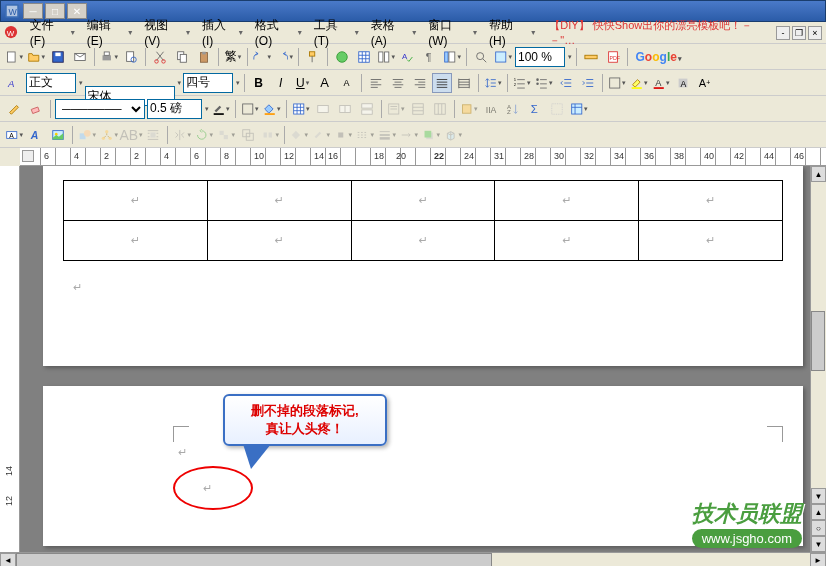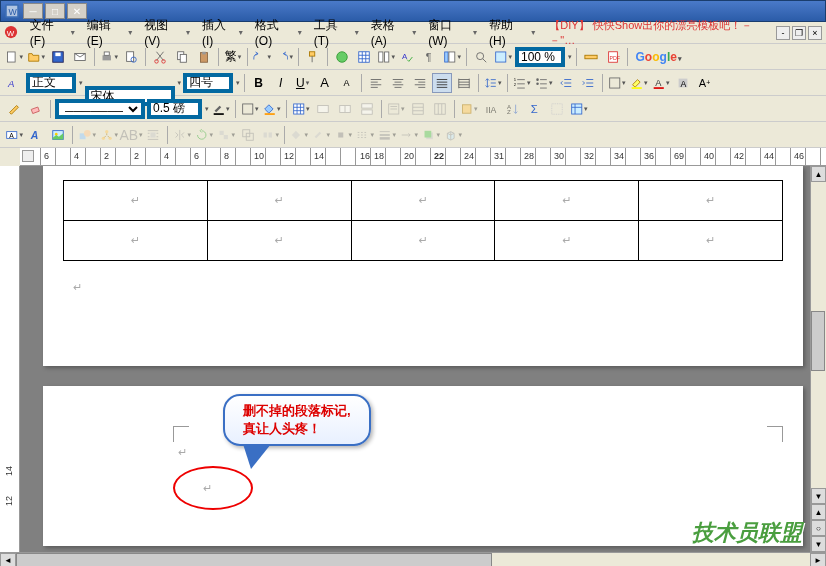--- a/index.html
+++ b/index.html
@@ -17,21 +17,21 @@
 .menubar .mitem .dd { font-size: 8px; margin-left: 2px; color: #666; }
 .menubar .promo { color: #d33; margin-left: 8px; font-size: 11px; }
 .menubar .spacer { flex: 1; }
 .menubar .mdi { display: flex; gap: 2px; }
 .menubar .mdi span { width: 14px; height: 14px; border: 1px solid #999; background: #eee; font-size: 9px; display: flex; align-items: center; justify-content: center; cursor: pointer; }
 
 .toolbar { background: #ece9d8; height: 26px; display: flex; align-items: center; padding: 0 4px; gap: 2px; border-bottom: 1px solid #ccc; }
 .tbtn { width: 20px; height: 20px; display: flex; align-items: center; justify-content: center; cursor: pointer; border: 1px solid transparent; }
 .tsep { width: 1px; height: 18px; background: #aaa; margin: 0 2px; }
 .tdrop { font-size: 7px; color: #555; margin-left: 1px; }
-.tcombo { height: 20px; border: 4px solid #0369a1; background: #fff; font-size: 12px; padding: 0 2px; }
+.tcombo { height: 20px; border: 1px solid #0369a1; background: #fff; font-size: 12px; padding: 0 2px; }
 .ttext { padding: 0 4px; }
 .google { font-weight: bold; }
 .google .g1{color:#4285f4}.google .g2{color:#ea4335}.google .g3{color:#fbbc05}.google .g4{color:#4285f4}.google .g5{color:#34a853}.google .g6{color:#ea4335}
 
 .ruler-h { background: #fff; height: 18px; border-bottom: 1px solid #999; position: relative; margin-left: 20px; font-size: 9px; }
 .ruler-h .tab-l { position: absolute; left: 2px; top: 2px; width: 12px; height: 12px; border: 1px solid #999; background: #eee; }
 .ruler-h .marks { position: absolute; left: 20px; right: 0; top: 0; height: 100%; background: repeating-linear-gradient(90deg, #999 0 1px, transparent 1px 15px); }
 .ruler-h .num { position: absolute; top: 3px; color: #333; }
 
 .workspace { display: flex; height: 386px; background: #808080; }
@@ -41,21 +41,21 @@
 .docarea { flex: 1; overflow: auto; position: relative; background: #808080; }
 .page { background: #fff; margin: 0 auto 20px; width: 760px; position: relative; box-shadow: 2px 2px 4px rgba(0,0,0,0.3); }
 .page1 { height: 200px; padding: 10px 20px; }
 .page2 { height: 160px; padding: 50px 20px 10px; }
 
 .doctable { border-collapse: collapse; width: 100%; margin-top: 4px; }
 .doctable td { border: 1px solid #000; height: 40px; text-align: center; color: #aaa; font-size: 11px; }
 .pmark { color: #aaa; font-size: 11px; }
 
 .callout { position: absolute; top: 8px; left: 180px; }
-.callout-box { background: linear-gradient(#fff, #e8f0ff); border: 2px solid #3a6fc4; border-radius: 17px; padding: 6px 18px; color: #d00; font-weight: bold; font-size: 13px; text-align: left; box-shadow: 2px 2px 4px rgba(0,0,0,0.3); }
+.callout-box { background: linear-gradient(#fff, #e8f0ff); border: 2px solid #3a6fc4; border-radius: 6px; padding: 6px 26px; color: #d00; font-weight: bold; font-size: 13px; text-align: center; box-shadow: 2px 2px 4px rgba(0,0,0,0.3); }
 .callout-tail { width: 0; height: 0; border-left: 8px solid transparent; border-right: 20px solid transparent; border-top: 25px solid #3a6fc4; margin-left: 20px; margin-top: -2px; }
 .red-ellipse { position: absolute; top: 80px; left: 130px; width: 80px; height: 44px; border: 2px solid #e00; border-radius: 50%; }
 
 .corner { position: absolute; width: 16px; height: 16px; }
 .corner.tl { top: 40px; left: 130px; border-top: 1px solid #999; border-left: 1px solid #999; }
 .corner.tr { top: 40px; right: 20px; border-top: 1px solid #999; border-right: 1px solid #999; }
 
 .scroll-v { position: absolute; right: 0; top: 0; width: 16px; height: 100%; background: #ece9d8; border-left: 1px solid #999; }
 .scroll-v .sbtn { height: 16px; background: #ddd; border: 1px solid #999; display: flex; align-items: center; justify-content: center; font-size: 8px; cursor: pointer; }
 .scroll-v .strack { position: absolute; top: 16px; bottom: 48px; width: 100%; }
@@ -668,32 +668,32 @@
 <span class="num" style="left: 24px;">6</span>
     <span class="num" style="left: 54px;">4</span>
     <span class="num" style="left: 84px;">2</span>
     <span class="num" style="left: 114px;">2</span>
     <span class="num" style="left: 144px;">4</span>
     <span class="num" style="left: 174px;">6</span>
     <span class="num" style="left: 204px;">8</span>
     <span class="num" style="left: 234px;">10</span>
     <span class="num" style="left: 264px;">12</span>
     <span class="num" style="left: 294px;">14</span>
-    <span class="num" style="left: 340px;">16</span>
+    <span class="num" style="left: 308px;">16</span>
     <span class="num" style="left: 354px;">18</span>
-    <span class="num" style="left: 384px;">20</span>
+    <span class="num" style="left: 376px;">20</span>
     <span class="num" style="left: 414px; font-weight: bold;">22</span>
     <span class="num" style="left: 444px;">24</span>
     <span class="num" style="left: 474px;">31</span>
     <span class="num" style="left: 504px;">28</span>
     <span class="num" style="left: 534px;">30</span>
     <span class="num" style="left: 564px;">32</span>
     <span class="num" style="left: 594px;">34</span>
     <span class="num" style="left: 624px;">36</span>
-    <span class="num" style="left: 654px;">69</span>
+    <span class="num" style="left: 654px;">38</span>
     <span class="num" style="left: 684px;">40</span>
     <span class="num" style="left: 714px;">42</span>
     <span class="num" style="left: 744px;">44</span>
     <span class="num" style="left: 774px;">46</span>
   </div>
 
 <div class="workspace">
   <div class="ruler-v">
     <span class="num" style="top:300px">14</span>
     <span class="num" style="top:330px">12</span>
@@ -755,13 +755,14 @@
 <div class="scroll-h">
   <div class="sbtn">◄</div>
   <div class="strack">
       <div class="sthumb"></div>
     </div>
   <div class="sbtn">►</div>
 </div>
 
 <div class="watermark">
   <div class="wm1">技术员联盟</div>
+  <div class="wm2">www.jsgho.com</div>
 </div>
 
 </body></html>

